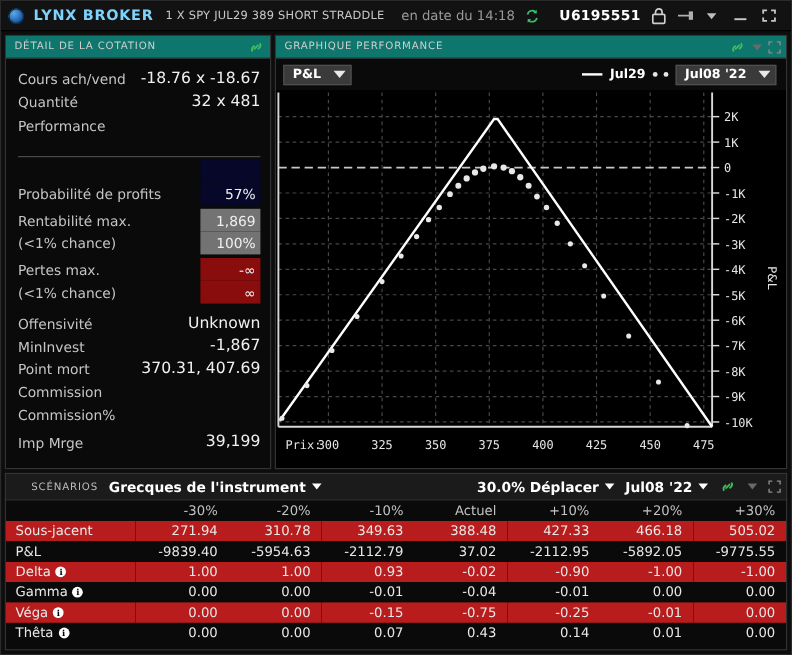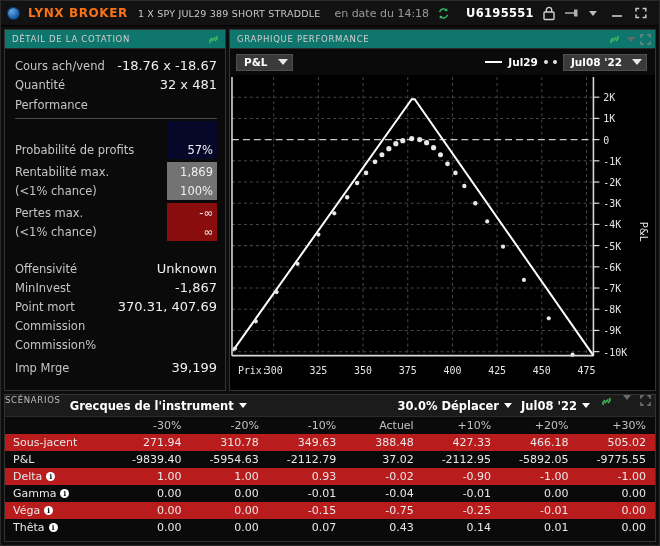--- a/index.html
+++ b/index.html
@@ -25,21 +25,21 @@
     padding: 0 6px; gap: 8px;
     border-bottom: 1px solid #000;
   }
   .logo-globe {
     width: 13px; height: 13px; border-radius: 50%;
     background: radial-gradient(circle at 35% 32%, #5fa8e8 0%, #1a5fa8 60%, #0d3d72 100%);
     box-shadow: 0 0 0 1px #0a2a4a inset;
     flex: 0 0 auto;
   }
   .brand {
-    color: #f97316; font-size: 12px; font-weight: bold;
+    color: #7dd3fc; font-size: 12px; font-weight: bold;
     letter-spacing: 0.6px; white-space: nowrap;
   }
   .contract {
     color: #c9c9c9; font-size: 9.5px; letter-spacing: 0.2px;
     white-space: nowrap; margin-left: 2px;
   }
   .asof {
     color: #9a9a9a; font-size: 11px; white-space: nowrap; margin-left: 6px;
   }
   .refresh-ico { width: 13px; height: 13px; flex: 0 0 auto; }
@@ -94,21 +94,21 @@
     height: 19px; white-space: nowrap;
   }
   .qlabel { color: #c5c5c5; font-size: 11.5px; }
   .qval {
     margin-left: auto; color: #f0f0f0; font-size: 13px;
     text-align: right;
   }
 
   .sec-head {
     color: #c5c5c5; font-size: 11.5px;
-    margin-top: 4px; padding-bottom: 6px;
+    margin-top: 4px; padding-bottom: 18px;
     border-bottom: 1px solid #4a4a4a;
     width: 100%;
   }
 
   
   .frow {
     display: flex; align-items: stretch;
     height: 19px; white-space: nowrap;
   }
   .frow .qlabel { display: flex; align-items: center; }
@@ -157,22 +157,22 @@
 
   
   .bottom {
     height: 148px; min-height: 148px;
     margin: 3px 3px 3px 3px;
     background: #0a0a0a; border: 1px solid #333333;
     display: flex; flex-direction: column;
   }
   .bhead {
     height: 22px; min-height: 22px; background: #1b1b1b;
-    display: flex; gap: 9px;
-    padding: 0 4px 0 0; border-bottom: 1px solid #2b2b2b;
+    display: flex; align-items: center; gap: 9px;
+    padding: 0 4px 0 21px; border-bottom: 1px solid #2b2b2b;
   }
   .btab {
     color: #bdbdbd; font-size: 8.5px; letter-spacing: 0.7px;
     text-transform: uppercase; white-space: nowrap;
   }
   .bsel {
     color: #ffffff; font-size: 11.5px; font-weight: bold;
     display: flex; align-items: center; gap: 5px; white-space: nowrap;
   }
   .caret-wt {
@@ -288,21 +288,21 @@
 
         <div class="frow">
           <span class="qlabel">Pertes max.</span>
           <span class="fcell red">-∞</span>
         </div>
         <div class="frow">
           <span class="qlabel">(&lt;1% chance)</span>
           <span class="fcell red">∞</span>
         </div>
 
-        <div class="qrow" style="margin-top:18px">
+        <div class="qrow" style="margin-top:7px">
           <span class="qlabel">Offensivité</span>
           <span class="qval">Unknown</span>
         </div>
         <div class="qrow">
           <span class="qlabel">MinInvest</span>
           <span class="qval">-1,867</span>
         </div>
         <div class="qrow">
           <span class="qlabel">Point mort</span>
           <span class="qval">370.31, 407.69</span>

